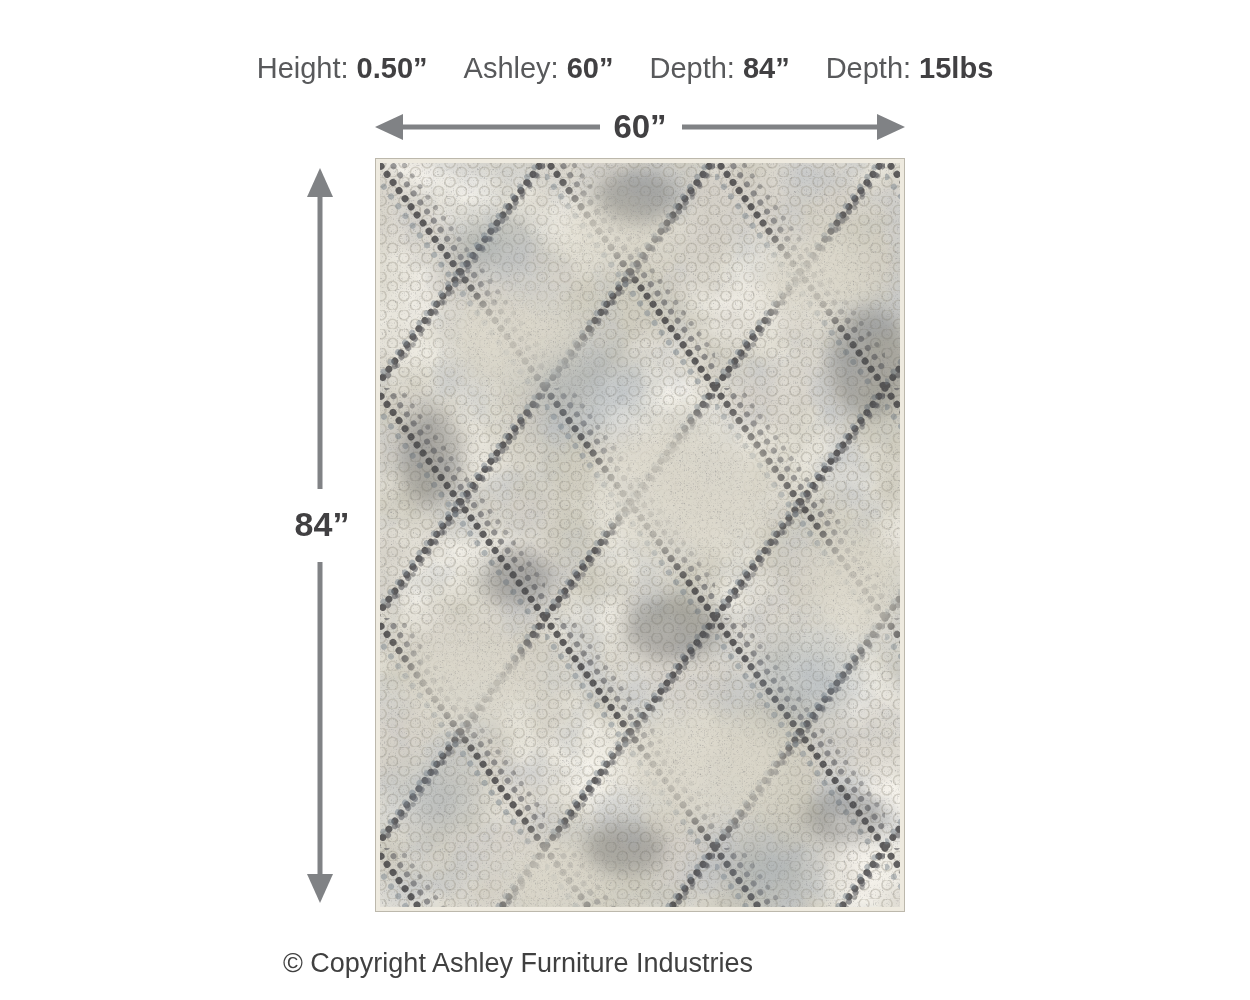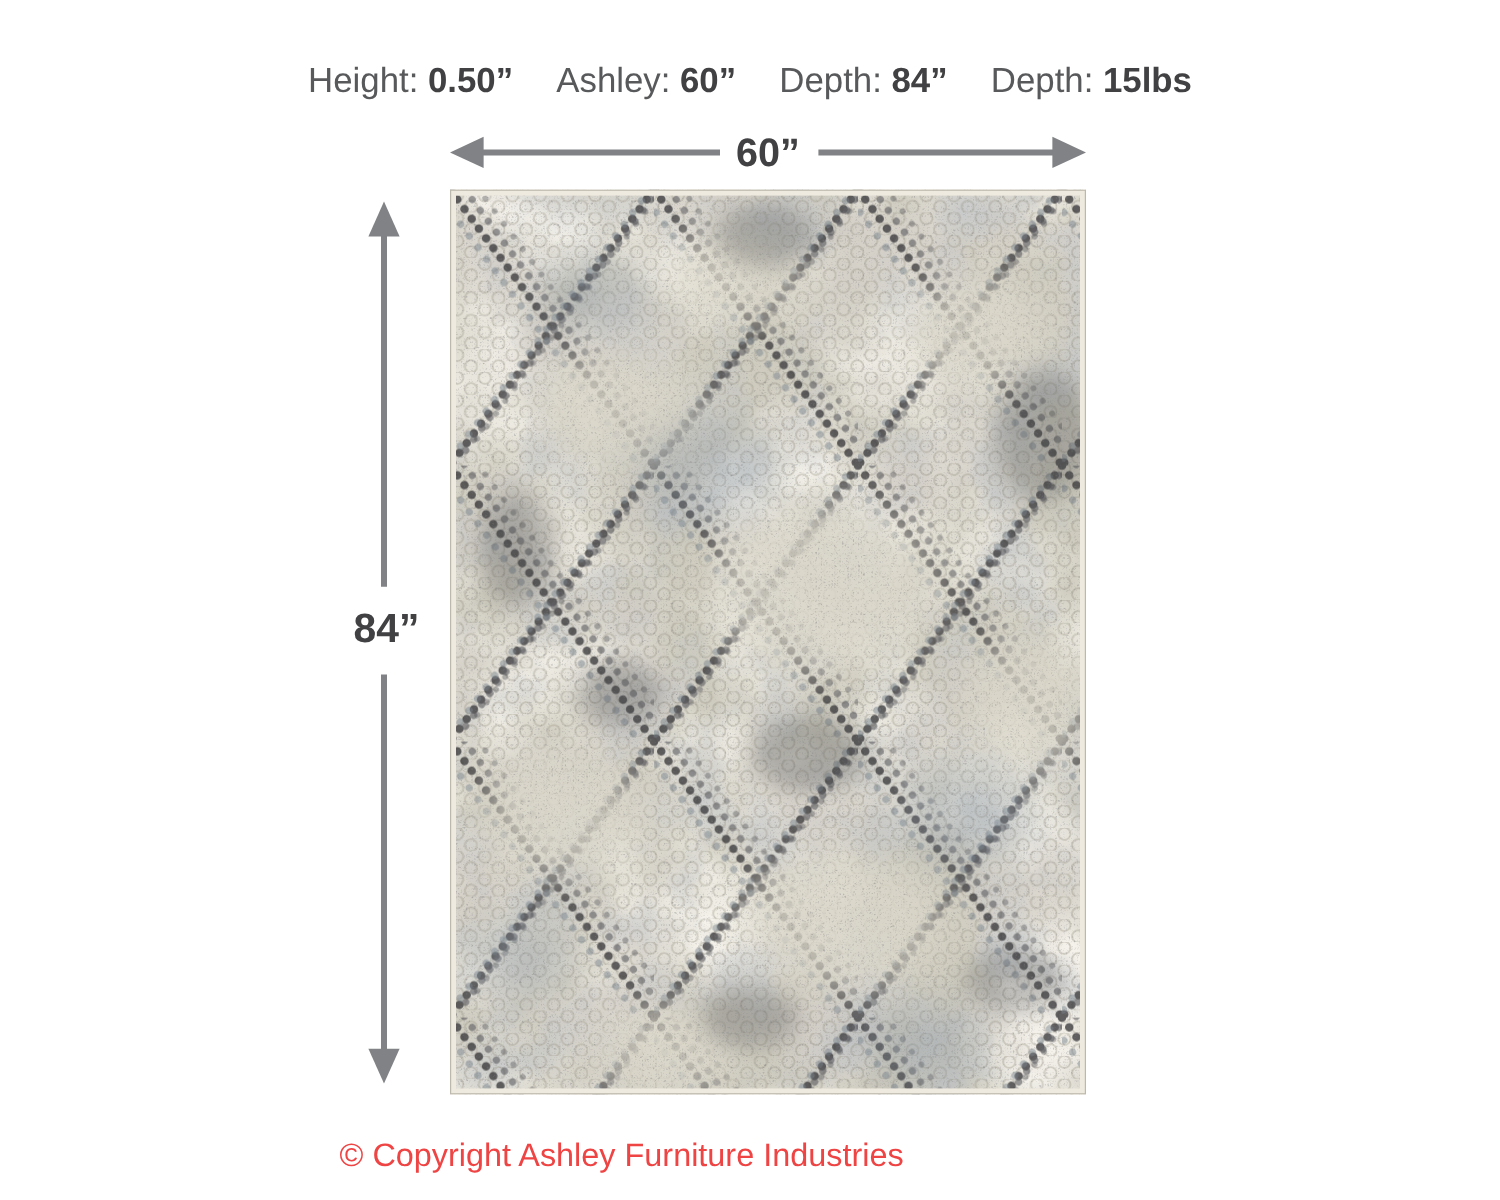--- a/index.html
+++ b/index.html
@@ -28,21 +28,21 @@
   
   .arrows{position:absolute;left:0;top:0;width:1250px;height:1000px;pointer-events:none;}
   
   .rug{
     position:absolute;left:375px;top:158px;width:530px;height:754px;
   }
   .rug svg{display:block;width:100%;height:100%;}
   
   .copyright{
     position:absolute;left:0;top:948px;width:1036px;
-    text-align:center;font-size:27px;color:#ef4444;font-weight:400;
+    text-align:center;font-size:27px;color:#404040;font-weight:400;
   }
 </style>
 </head>
 <body>
 
 <div class="canvas">
 
   <div class="spec-line">
     <span class="spec-item"><span class="lbl">Height:</span><span class="val">0.50”</span></span>
     <span class="spec-item"><span class="lbl">Ashley:</span><span class="val">60”</span></span>

